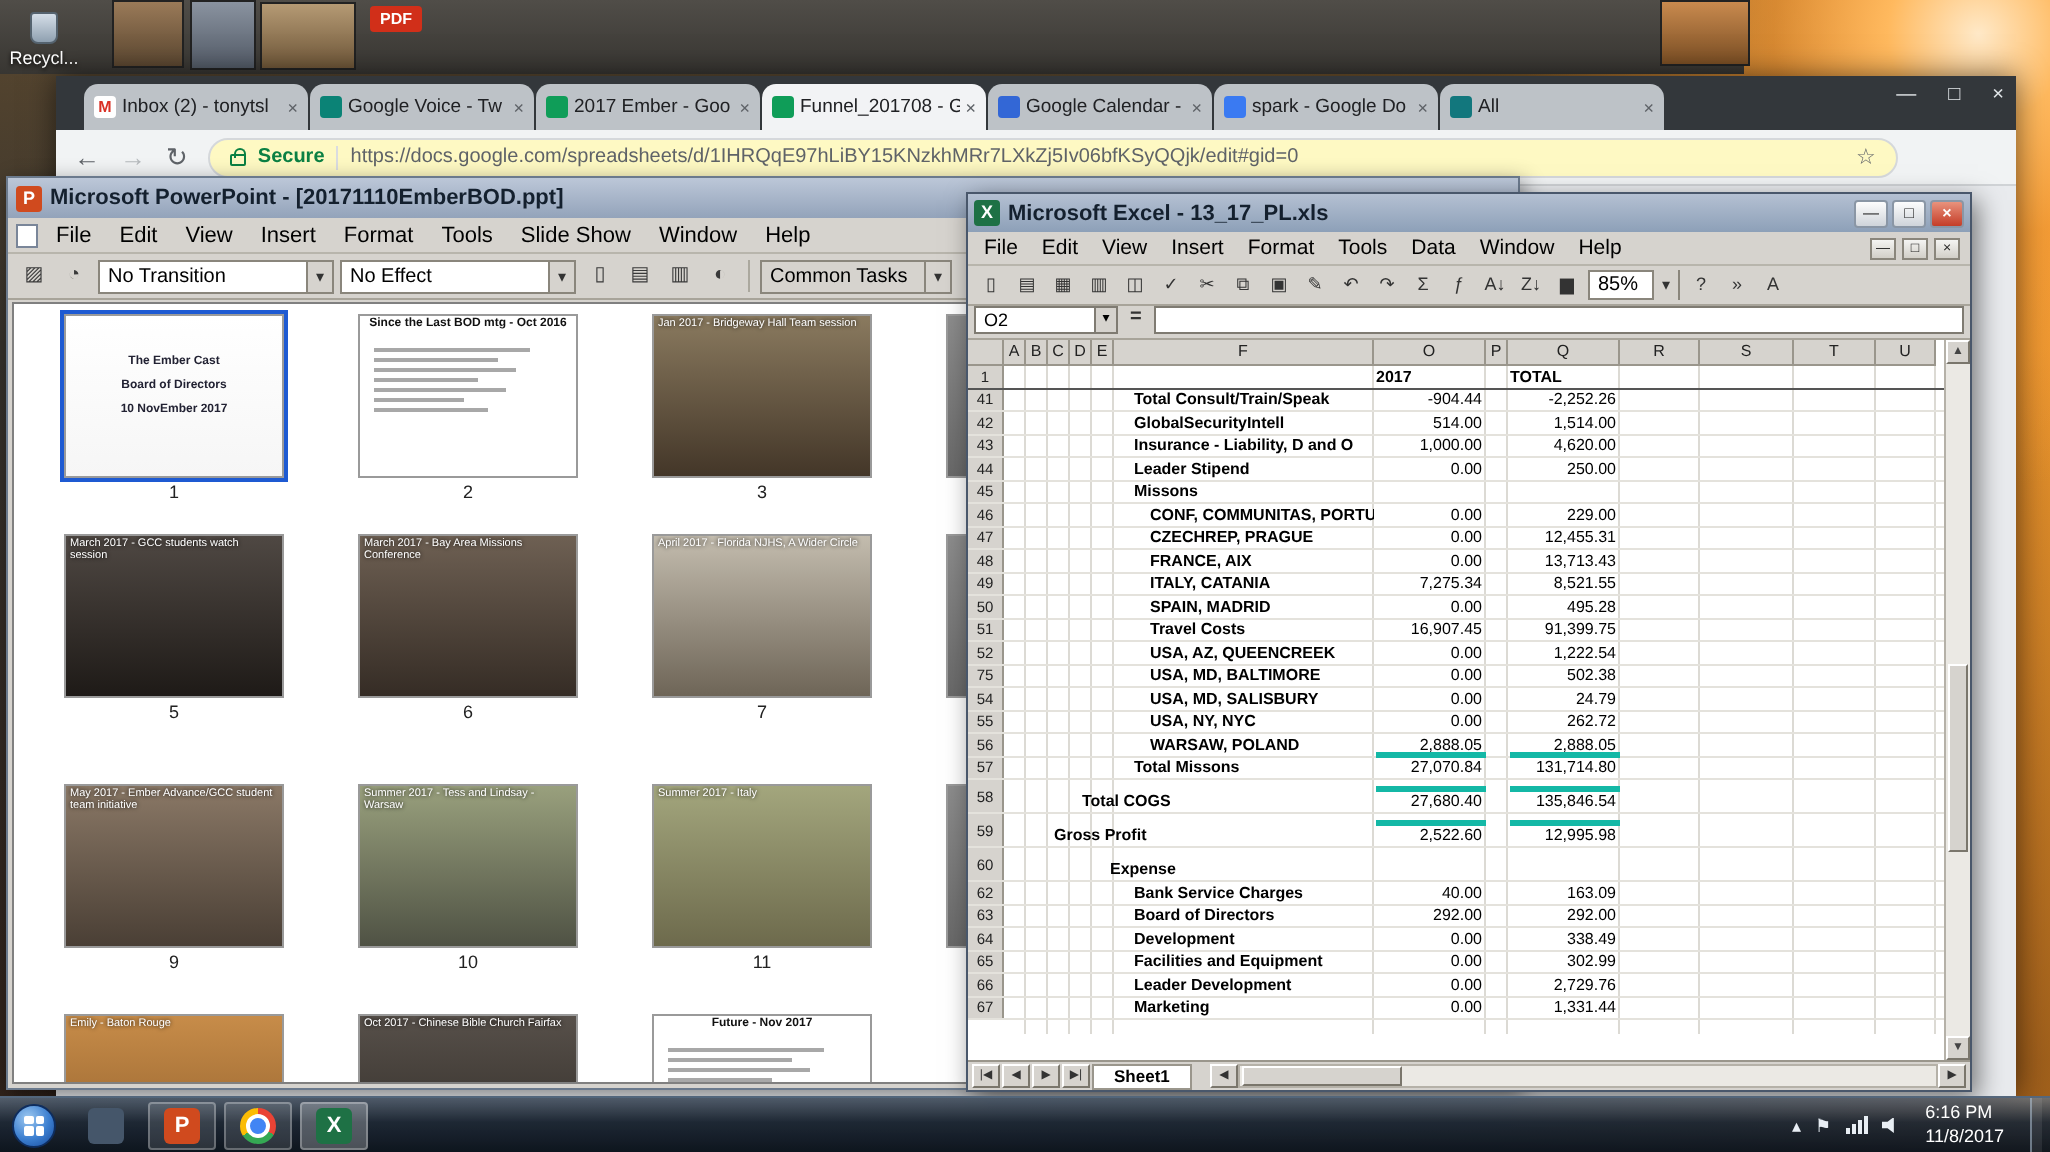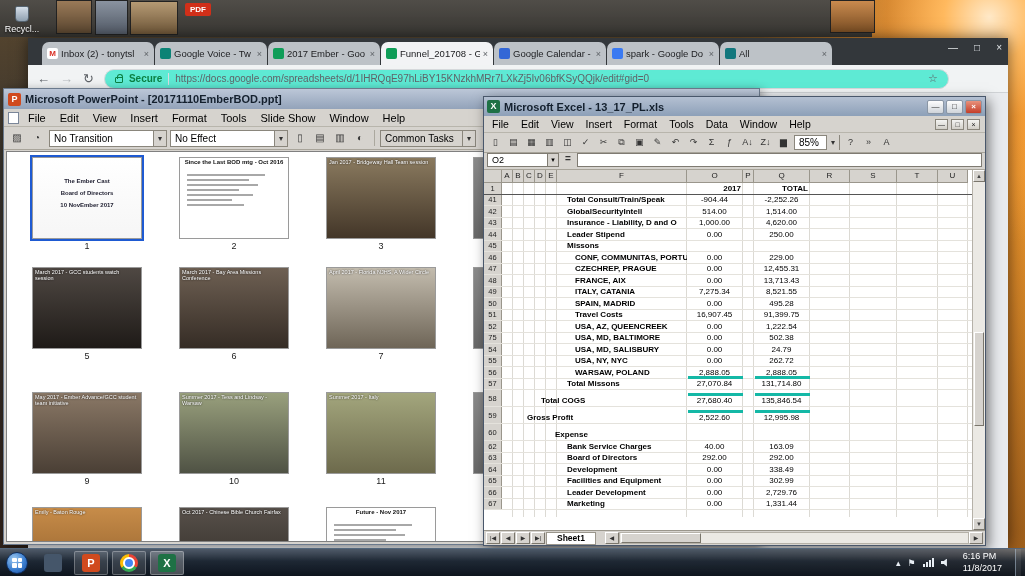--- a/index.html
+++ b/index.html
@@ -32,21 +32,21 @@
   .tab[data-active="true"]{background:#f2f3f5}
   .fav{width:11px;height:11px;border-radius:2px;flex:none;background:#888;
     font:bold 8px/11px "Liberation Sans",sans-serif;text-align:center}
   .tlabel{font-size:9.5px;color:#202124;white-space:nowrap;overflow:hidden;flex:1}
   .tclose{font-size:9px;color:#5f6368;flex:none}
   .cctrls{position:absolute;right:6px;top:4px;display:flex;gap:16px;color:#e3e7ea;font-size:10px}
   .ctoolbar{height:28px;background:#f1f3f4;display:flex;align-items:center;padding:0 9px;gap:10px;
     border-bottom:1px solid #d0d3d6}
   .navbtn{font-size:13px;color:#5f6368;line-height:1}
   .navbtn.disabled{color:#b6babd}
-  .omnibox{flex:1;max-width:845px;height:20px;background:#5eead4;border:1px solid #d5d8db;border-radius:11px;
+  .omnibox{flex:1;max-width:845px;height:20px;background:#fef9c3;border:1px solid #d5d8db;border-radius:11px;
     display:flex;align-items:center;padding:0 10px;gap:6px}
   .lock{width:8px;height:6px;border:1px solid #0b8043;border-radius:1px;position:relative;margin-top:3px;flex:none}
   .lock:before{content:"";position:absolute;top:-4px;left:1px;width:4px;height:4px;
     border:1px solid #0b8043;border-bottom:none;border-radius:3px 3px 0 0}
   .securetxt{color:#0b8043;font-size:10px;font-weight:bold}
   .osep{width:1px;height:12px;background:#dadce0}
   .url{color:#5f6368;font-size:10px;white-space:nowrap;overflow:hidden;flex:1}
   .star{color:#5f6368;font-size:11px;flex:none}
   .cbody{position:absolute;left:0;right:0;top:55px;bottom:0;background:#e9ebee}
 
@@ -131,24 +131,24 @@
   .rnum{position:absolute;left:0;top:0;bottom:0;width:18px;background:#d6d3ce;
     border-right:1px solid #9a968c;font-size:7.5px;color:#222;display:flex;
     align-items:center;justify-content:center}
   .lbl{position:absolute;left:29px;width:174px;bottom:1px;font-weight:bold;font-size:8px;
     white-space:nowrap;overflow:hidden;color:#000}
   .xrow[data-cls~="i0"] .lbl{padding-left:14px}
   .xrow[data-cls~="i1"] .lbl{padding-left:28px}
   .xrow[data-cls~="i2"] .lbl{padding-left:42px}
   .xrow[data-cls~="i3"] .lbl{padding-left:54px}
   .xrow[data-cls~="i4"] .lbl{padding-left:62px}
-  .vO,.vQ{position:absolute;bottom:1px;width:55px;text-align:center;font-size:8px;padding-right:2px;color:#000}
+  .vO,.vQ{position:absolute;bottom:1px;width:55px;text-align:right;font-size:8px;padding-right:2px;color:#000}
   .vO{left:204px}.vQ{left:271px}
   .xrow[data-cls~="line"] .vO,.xrow[data-cls~="line"] .vQ{border-top:3px solid #14b8a6}
-  .xrow[data-cls~="head"] .vO,.xrow[data-cls~="head"] .vQ{font-weight:bold;text-align:right}
+  .xrow[data-cls~="head"] .vO,.xrow[data-cls~="head"] .vQ{font-weight:bold;text-align:left}
   .vscroll{position:absolute;right:0;top:73px;bottom:15px;width:13px;background:#ebe9e4;
     border-left:1px solid #b5b1a8}
   .sbtn{height:12px;background:#d6d3ce;border:1px solid;border-color:#fff #7a766c #7a766c #fff;
     font-size:6px;text-align:center;line-height:10px;color:#444}
   .vthumb{position:absolute;left:1px;right:1px;top:45%;height:26%;background:#d6d3ce;
     border:1px solid;border-color:#fff #7a766c #7a766c #fff}
   .etabbar{position:absolute;left:0;right:0;bottom:0;height:15px;background:#d6d3ce;
     border-top:1px solid #9a968c;display:flex;align-items:center;gap:1px;padding:0 2px;font-size:8px}
   .tnav{width:14px;height:12px;background:#d6d3ce;border:1px solid;border-color:#fff #7a766c #7a766c #fff;
     font-size:6px;text-align:center;line-height:10px;color:#333}

